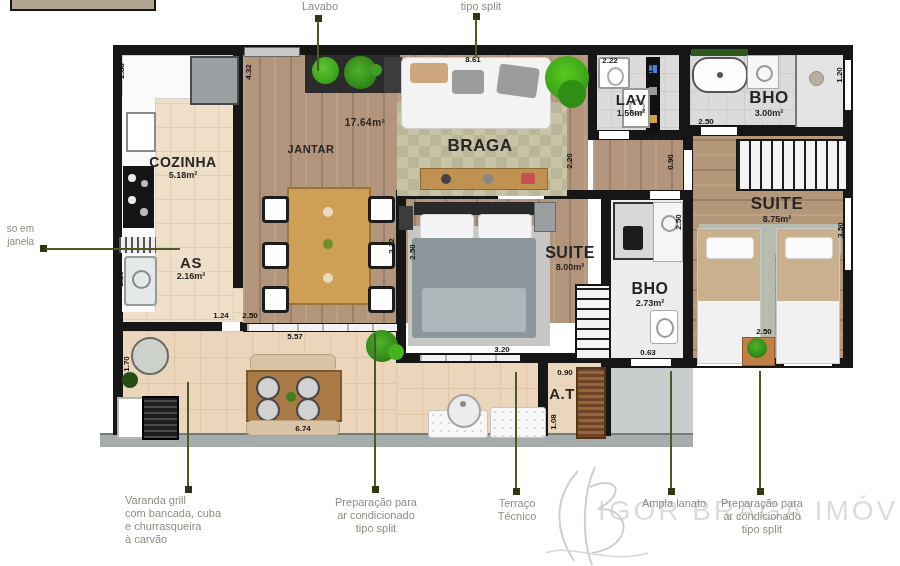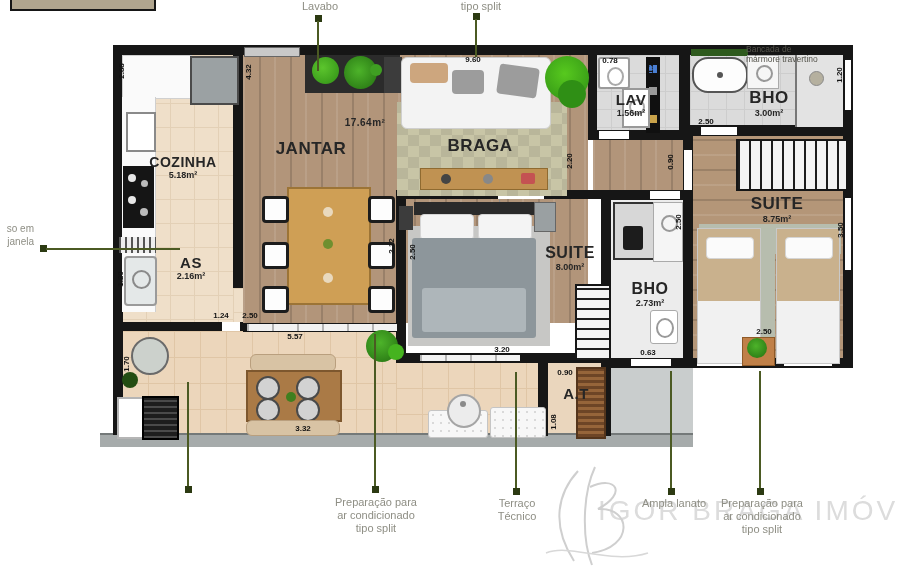--- a/index.html
+++ b/index.html
@@ -227,21 +227,21 @@
   <div class="furn louver" style="left:576px;top:367px;width:26px;height:68px;border:2px solid #54351c;"></div>
 
   <div class="room-label" style="left:183px;top:167px;font-size:14px;">
     <span>COZINHA</span>
     <span class="area">5.18m²</span>
   </div>
   <div class="room-label" style="left:191px;top:267px;font-size:15px;">
     <span>AS</span>
     <span class="area">2.16m²</span>
   </div>
-  <div class="room-label" style="left:311px;top:149px;font-size:17px;">
+  <div class="room-label" style="left:311px;top:149px;font-size:11px;">
     <span>JANTAR</span>
   </div>
   <div class="room-label" style="left:365px;top:122px;font-size:10px;">
     <span>17.64m²</span>
   </div>
   <div class="room-label" style="left:480px;top:146px;font-size:17px;">
     <span>BRAGA</span>
   </div>
   <div class="room-label" style="left:631px;top:104px;font-size:15px;">
     <span>LAV</span>
@@ -256,65 +256,67 @@
     <span class="area">8.75m²</span>
   </div>
   <div class="room-label" style="left:570px;top:258px;font-size:16px;">
     <span>SUITE</span>
     <span class="area">8.00m²</span>
   </div>
   <div class="room-label" style="left:650px;top:294px;font-size:16px;">
     <span>BHO</span>
     <span class="area">2.73m²</span>
   </div>
-  <div class="room-label" style="left:576px;top:393px;font-size:15px;">
+  <div class="room-label" style="left:562px;top:393px;font-size:15px;">
     <span>A.T</span>
   </div>
 
   <span class="dim v" style="left:121px;top:71px;">2.88</span>
   <span class="dim v" style="left:248px;top:72px;">4.32</span>
-  <span class="dim" style="left:473px;top:59px;">9.60</span>
-  <span class="dim" style="left:610px;top:60px;">0.78</span>
+  <span class="dim" style="left:473px;top:59px;">8.61</span>
+  <span class="dim" style="left:610px;top:60px;">2.22</span>
   <span class="dim v" style="left:650px;top:66px;">1.20</span>
   <span class="dim" style="left:706px;top:121px;">2.50</span>
   <span class="dim v" style="left:839px;top:75px;">1.20</span>
   <span class="dim v" style="left:670px;top:162px;">0.90</span>
   <span class="dim v" style="left:569px;top:161px;">2.20</span>
   <span class="dim v" style="left:391px;top:246px;">2.12</span>
   <span class="dim v" style="left:412px;top:252px;">2.50</span>
   <span class="dim" style="left:502px;top:349px;">3.20</span>
   <span class="dim v" style="left:678px;top:222px;">2.50</span>
   <span class="dim" style="left:648px;top:352px;">0.63</span>
   <span class="dim v" style="left:840px;top:230px;">3.50</span>
   <span class="dim" style="left:764px;top:331px;">2.50</span>
   <span class="dim v" style="left:120px;top:279px;">1.20</span>
   <span class="dim" style="left:221px;top:315px;">1.24</span>
   <span class="dim" style="left:250px;top:315px;">2.50</span>
   <span class="dim" style="left:295px;top:336px;">5.57</span>
   <span class="dim v" style="left:126px;top:364px;">1.70</span>
-  <span class="dim" style="left:303px;top:428px;">3.32</span>
+  <span class="dim" style="left:303px;top:428px;">6.74</span>
   <span class="dim" style="left:565px;top:372px;">0.90</span>
   <span class="dim v" style="left:553px;top:422px;">1.08</span>
 
   <div class="callout" style="left:292px;top:0;width:56px;text-align:center;">Lavabo</div>
   <div class="cmark" style="left:315px;top:15px;"></div>
   <div class="cline" style="left:317px;top:21px;height:50px;"></div>
 
   <div class="callout" style="left:450px;top:0;width:62px;text-align:center;">tipo split</div>
   <div class="cmark" style="left:473px;top:13px;"></div>
   <div class="cline" style="left:475px;top:19px;height:38px;"></div>
 
   <div class="callout" style="left:0;top:222px;width:34px;text-align:right;font-size:10px;">so em
 janela</div>
   <div class="cmark" style="left:40px;top:245px;"></div>
   <div class="abs" style="left:46px;top:248px;width:134px;height:2px;background:#4b5a23;z-index:7;"></div>
 
-  <div class="callout" style="left:746px;top:44px;width:122px;font-size:8.5px;line-height:10px;color:#55544c;z-index:6;">Bancada de
-mármore travertino</div>
-
+
+  <div class="callout" style="left:125px;top:494px;width:116px;">Varanda grill
+com bancada, cuba
+e churrasqueira
+à carvão</div>
   <div class="cmark" style="left:185px;top:486px;"></div>
   <div class="cline" style="left:187px;top:382px;height:104px;"></div>
 
   <div class="callout" style="left:328px;top:496px;width:96px;text-align:center;">Preparação para
 ar condicionado
 tipo split</div>
   <div class="cmark" style="left:372px;top:486px;"></div>
   <div class="cline" style="left:374px;top:334px;height:152px;"></div>
 
   <div class="callout" style="left:490px;top:497px;width:54px;text-align:center;">Terraço

